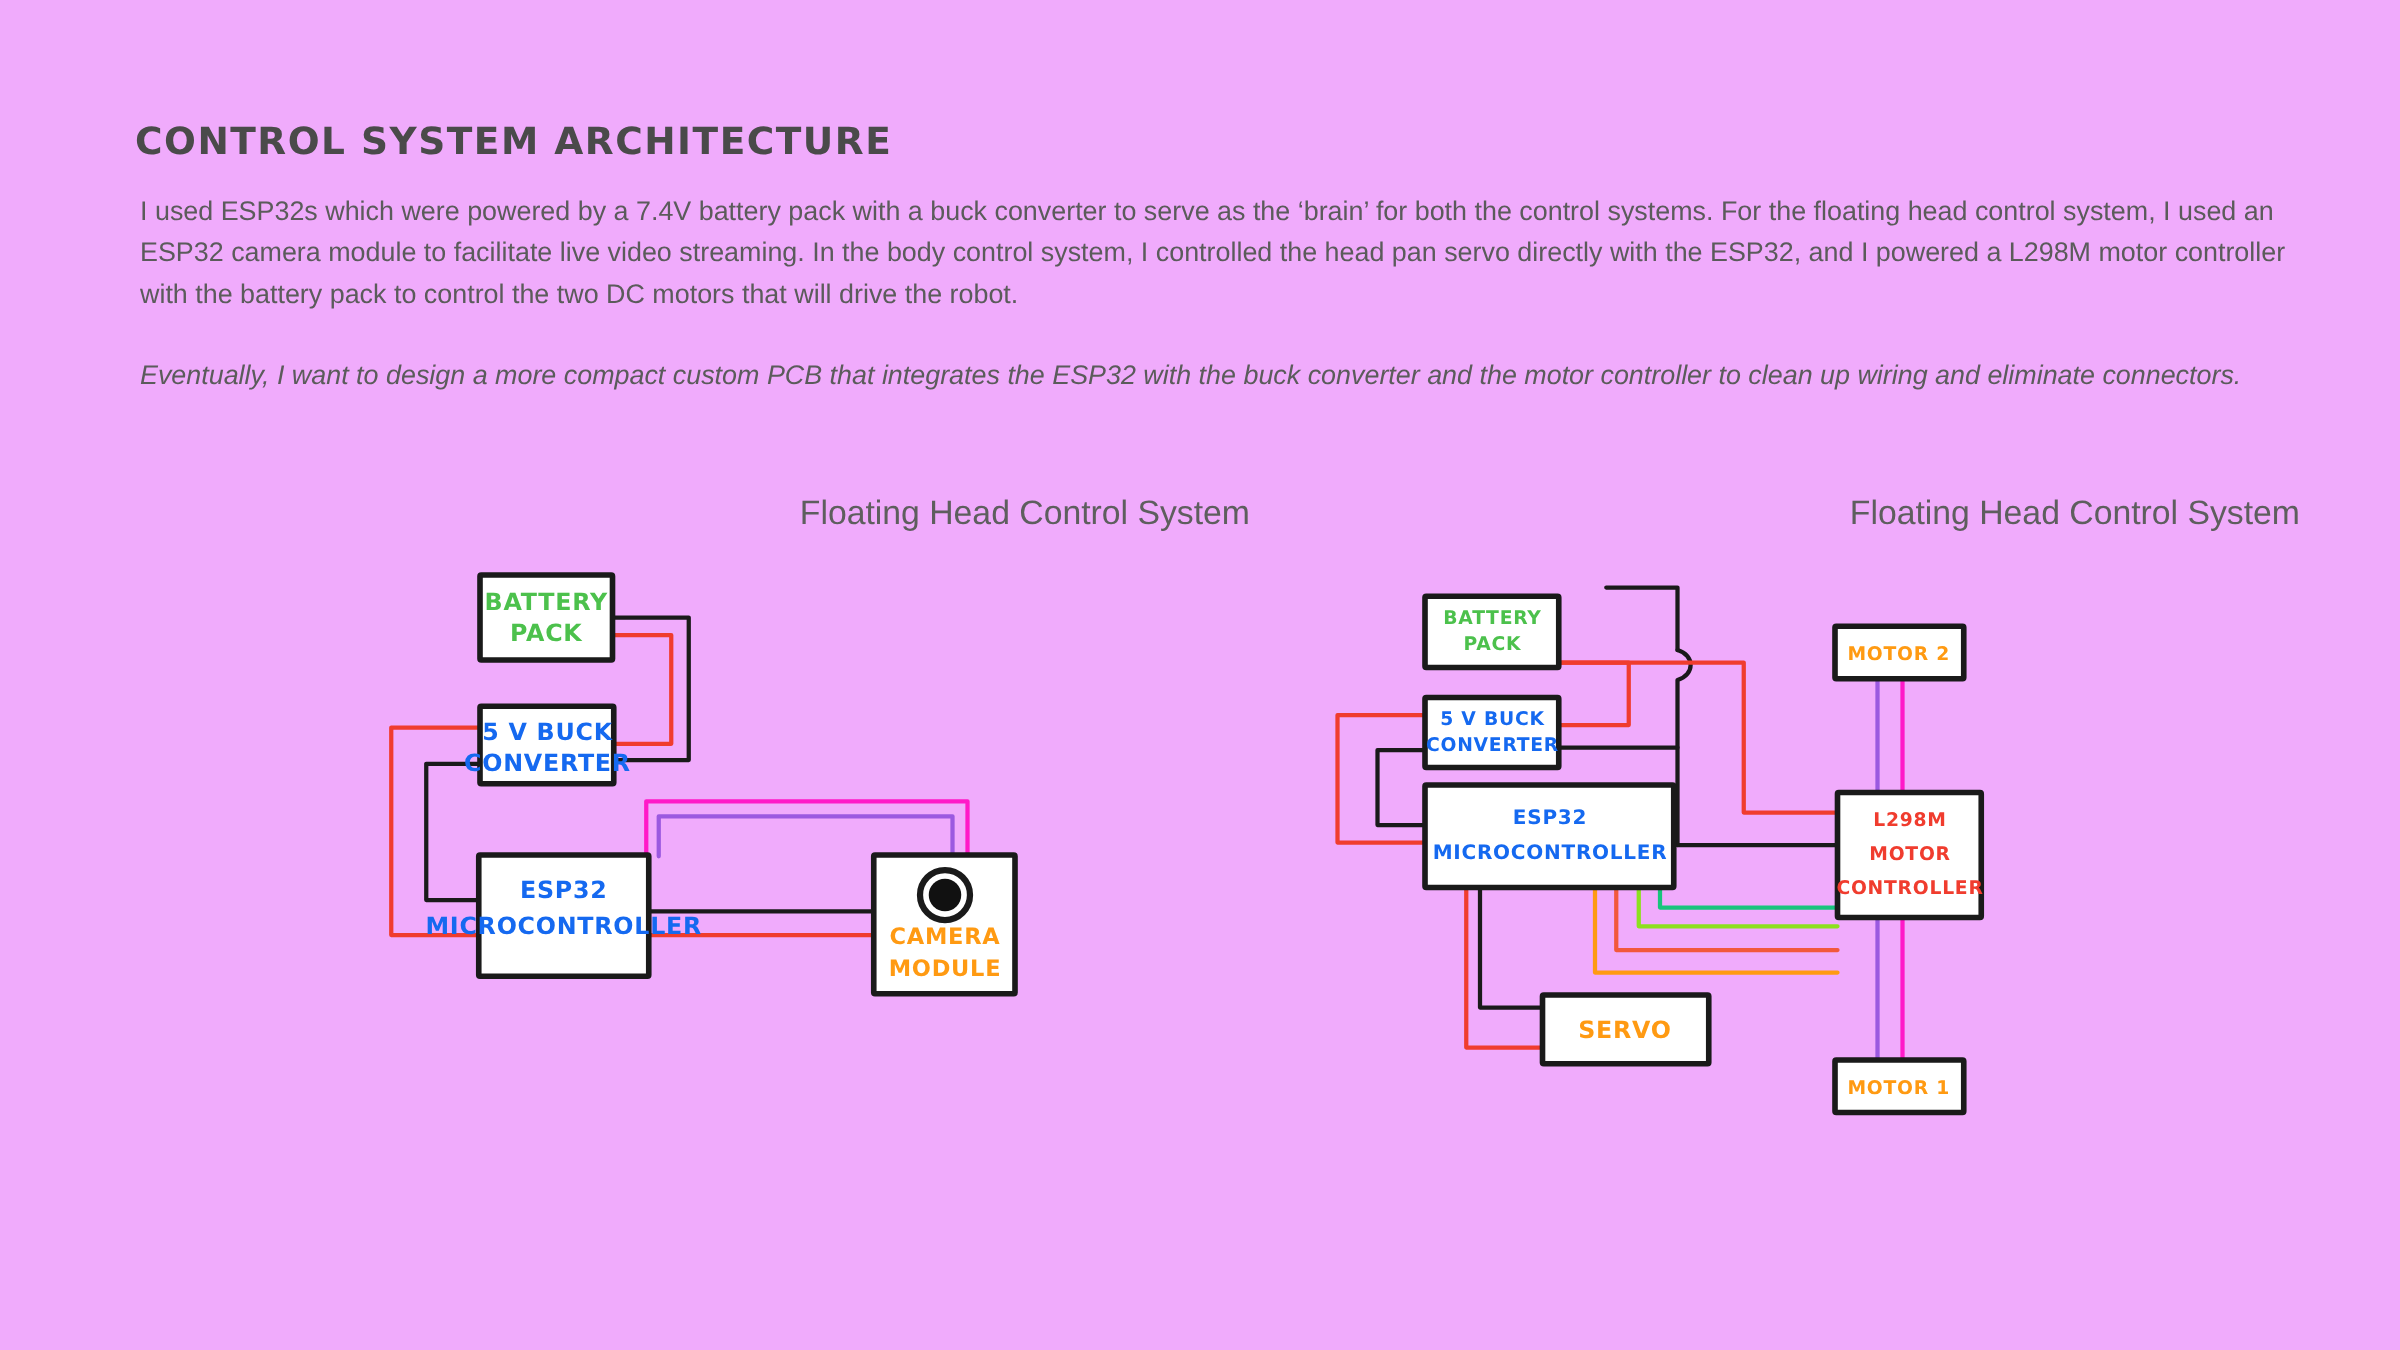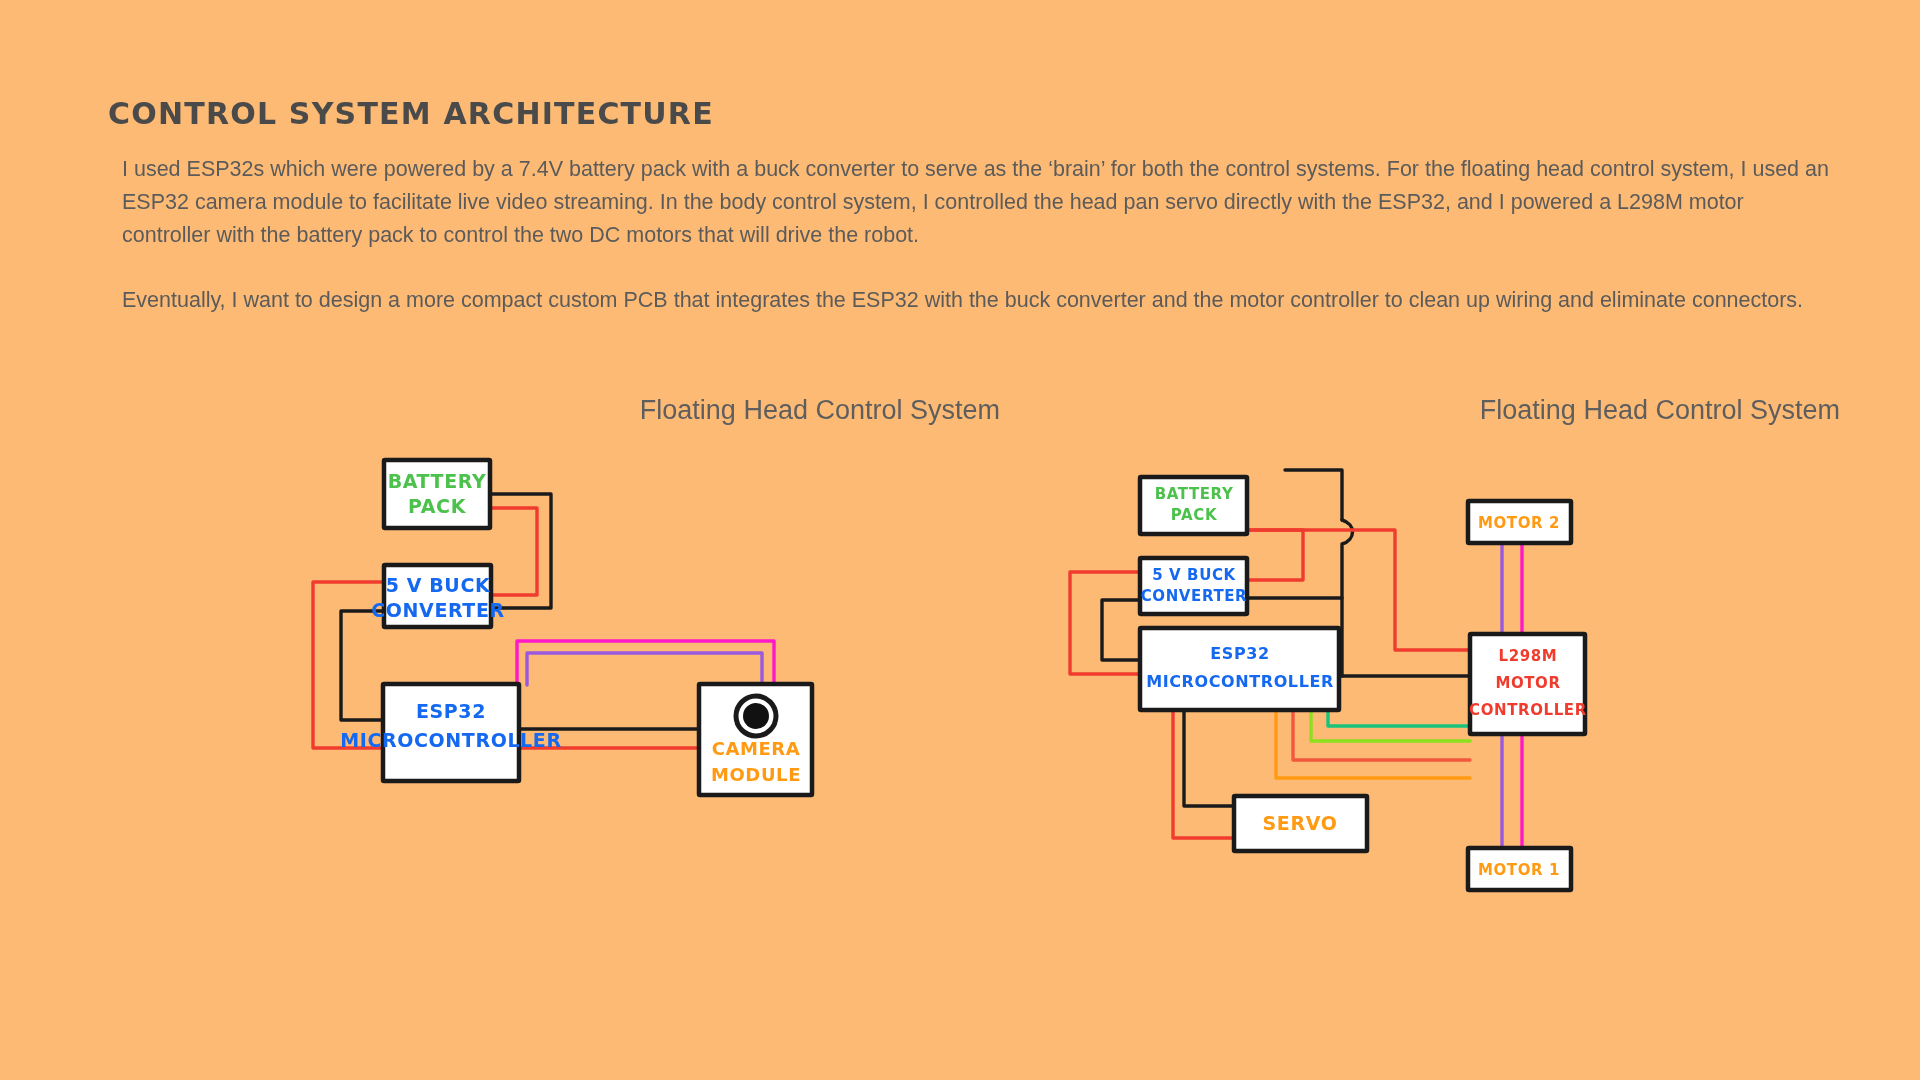--- a/index.html
+++ b/index.html
@@ -7,48 +7,49 @@
     margin: 0; padding: 0;
     width: 1920px; height: 1080px;
     background: #ffffff;
     font-family: "Liberation Sans", sans-serif;
     overflow: hidden;
   }
   #page {
     position: relative;
     width: 1920px;
     height: 1080px;
-    background: #fdba74;
+    background: #f0abfc;
   }
   .content {
     position: absolute;
     left: 108px;
     top: 96px;
     width: 1740px;
   }
   h1.section-title {
     font-family: "DejaVu Sans", sans-serif;
     font-size: 30px;
     font-weight: 700;
     letter-spacing: 1.2px;
     color: #4a4a4a;
     margin: 0 0 22px 0;
     text-transform: uppercase;
   }
   p.body-para {
     font-size: 21.5px;
     line-height: 33px;
     color: #5b5b5b;
-    margin: 14px;
+    margin: 4px;
     max-width: 1725px;
     font-family: "Liberation Sans", sans-serif;
   }
   p.body-para.second {
     margin-top: 32px;
     max-width: 1700px;
+    font-style: italic;
   }
   .diagrams {
     position: absolute;
     top: 395px;
     left: 0;
     width: 1920px;
     height: 600px;
   }
   .diagram-col {
     position: absolute;

